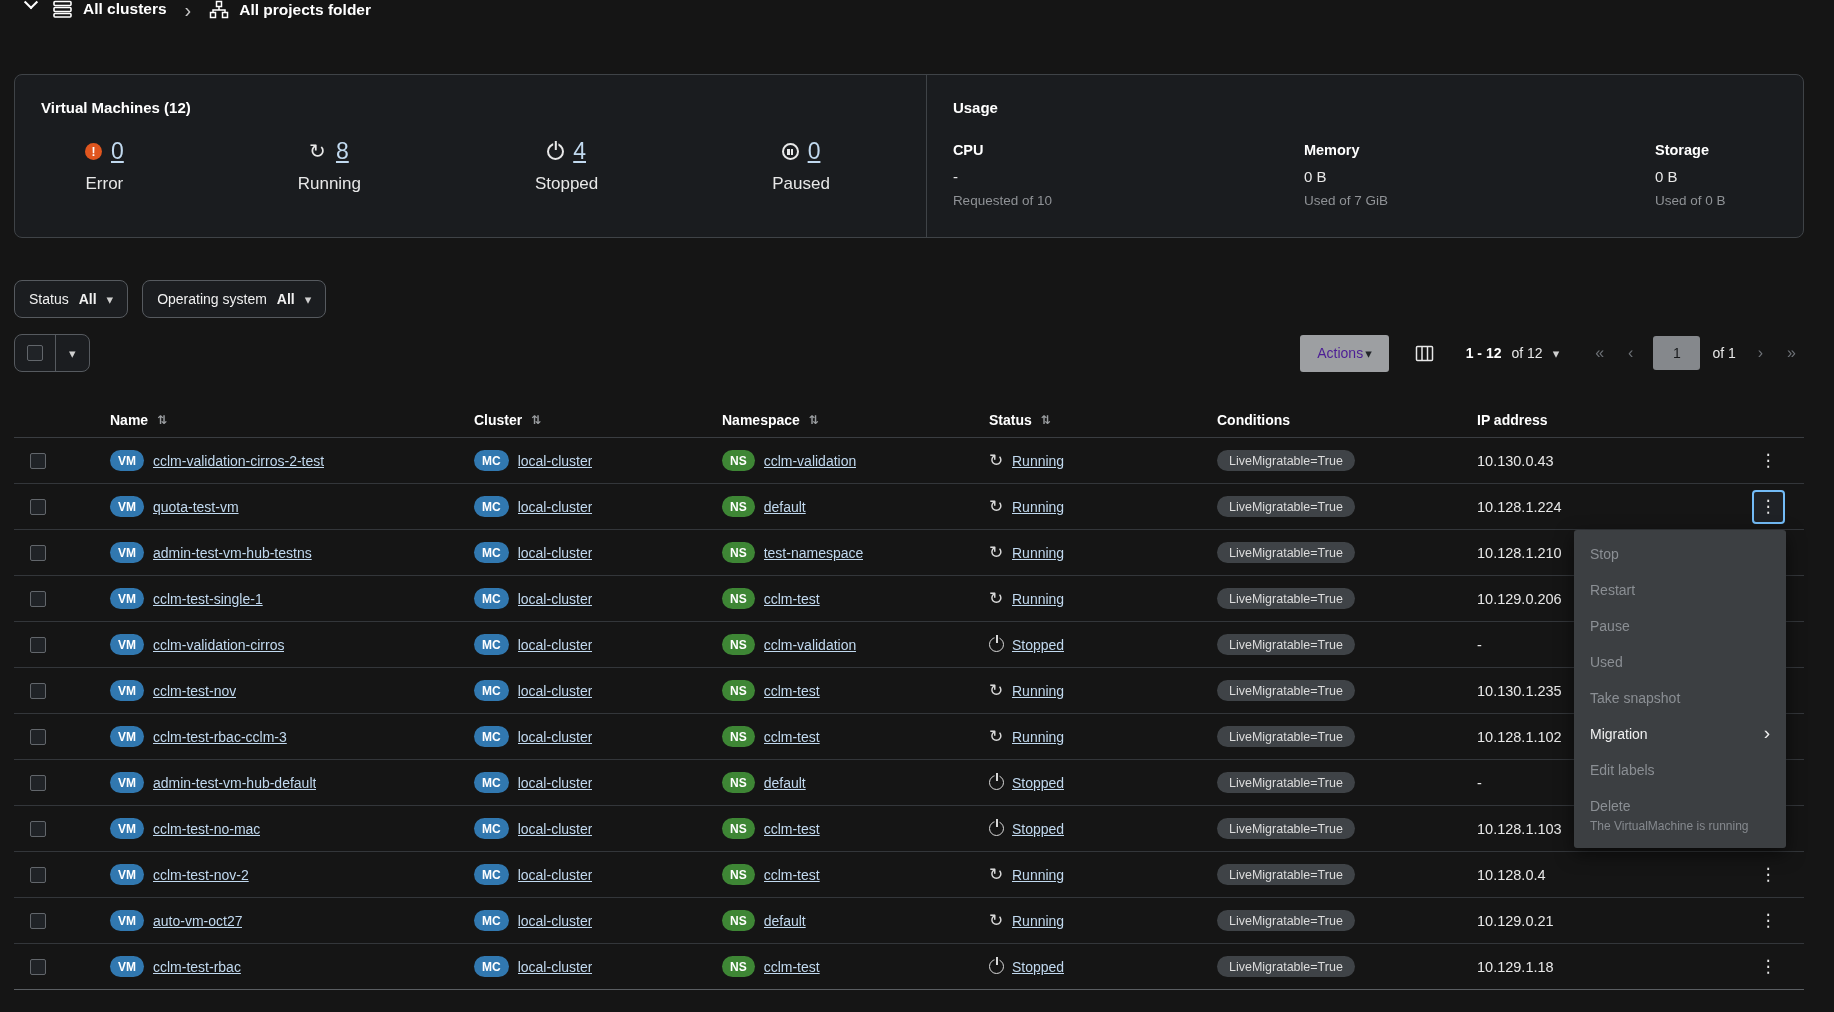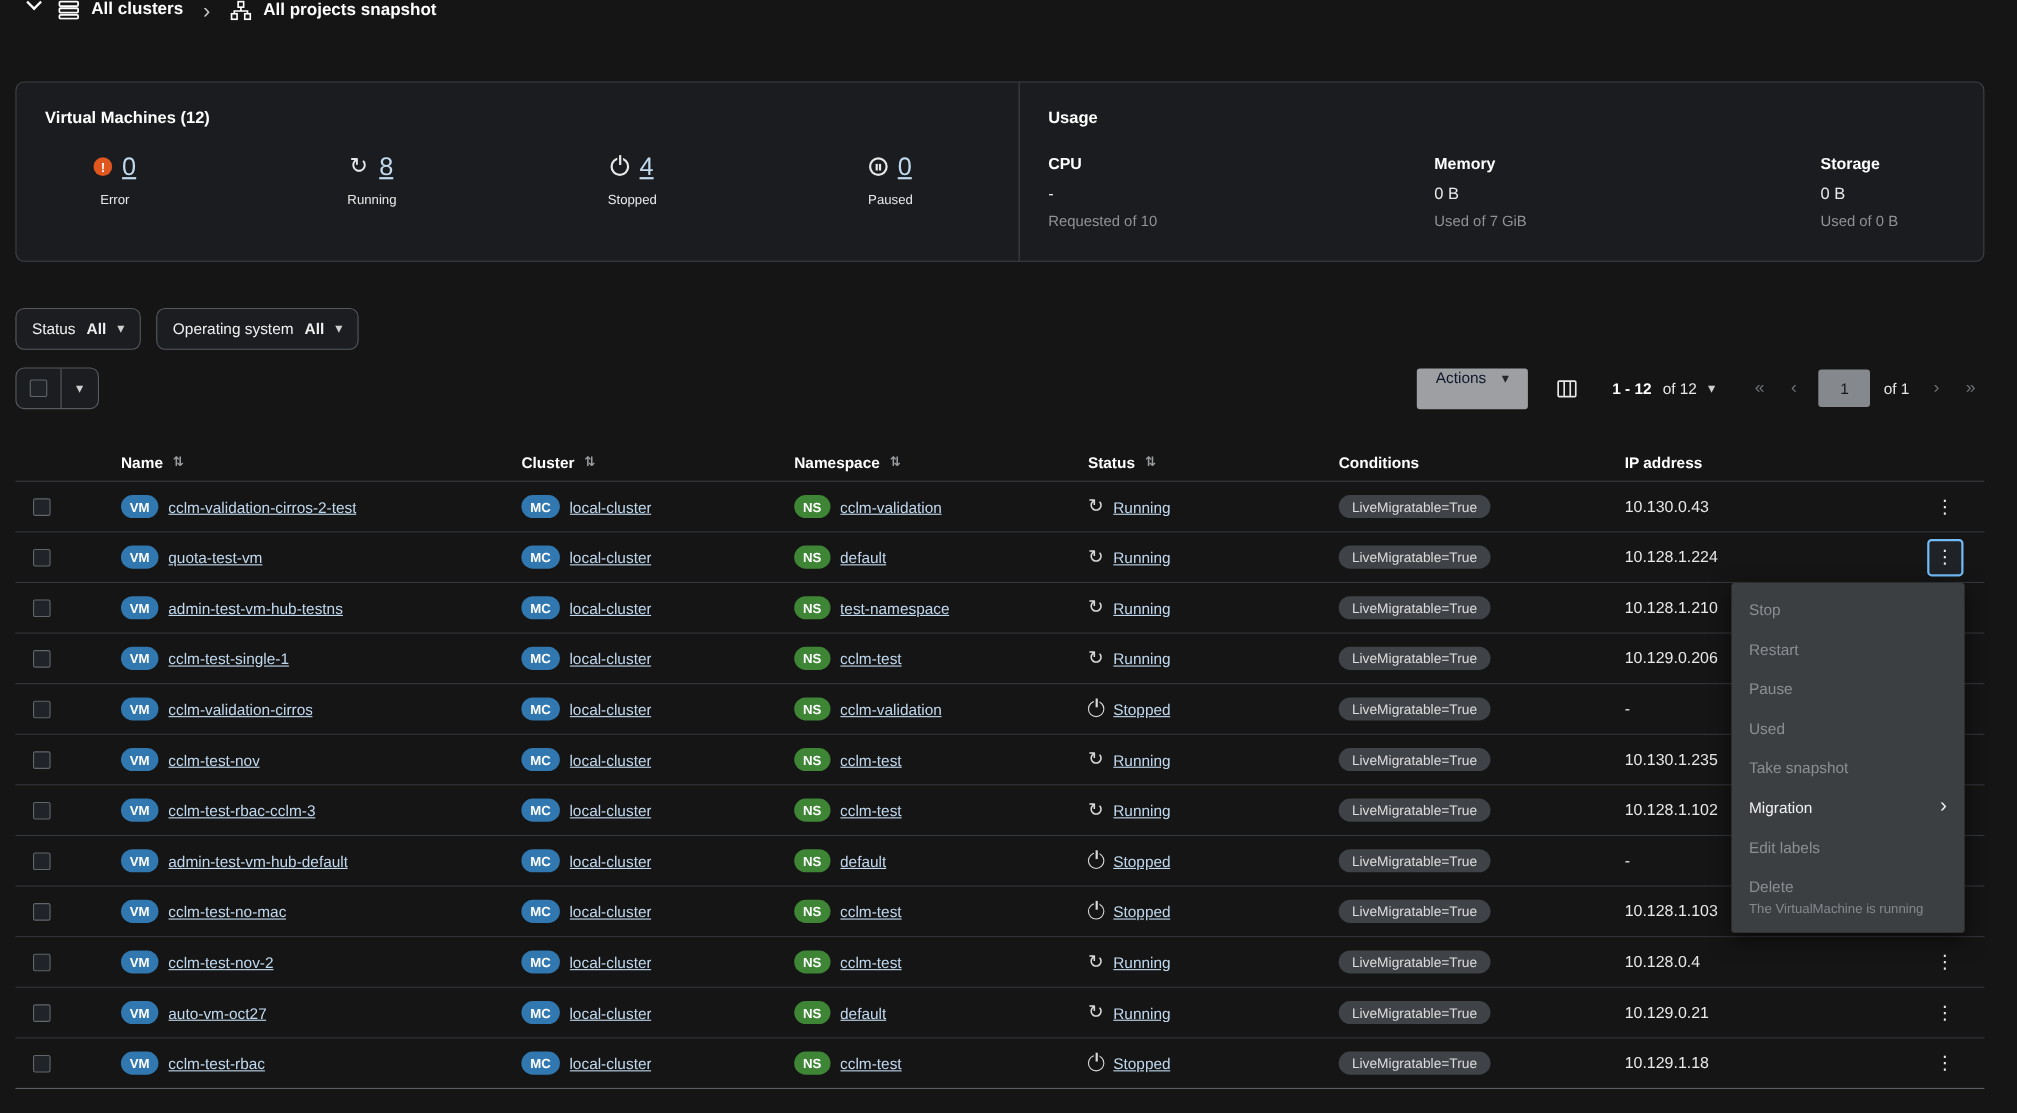--- a/index.html
+++ b/index.html
@@ -34,21 +34,21 @@
   .summary-cards{margin:8px 30px 0 14px;display:flex;background:var(--card-bg);
     border:1px solid var(--border);border-radius:8px;height:164px}
   .card{padding:24px 26px}
   .vm-card{flex:0 0 51%;border-right:1px solid var(--border)}
   .usage-card{flex:1}
   .card-title{margin:0;font-size:15px;font-weight:700;color:#fff}
   .stats{display:flex;justify-content:space-between;margin-top:22px;padding:0 70px 0 44px}
   .stat{text-align:center}
   .stat-top{display:flex;align-items:center;justify-content:center;gap:9px}
   .stat-value{font-size:23px;color:var(--link);text-decoration:underline;cursor:pointer}
-  .stat-label{margin-top:9px;font-size:12px;color:var(--text)}
+  .stat-label{margin-top:9px;font-size:17px;color:var(--text)}
   .stat-icon{width:17px;height:17px;position:relative;display:inline-block;flex:none}
   .stat-icon.error{background:var(--error);border-radius:50%}
   .stat-icon.error::after{content:"!";position:absolute;inset:0;display:flex;align-items:center;
     justify-content:center;font-size:12px;font-weight:700;color:#fff}
   .stat-icon.running::after{content:"\21BB";position:absolute;left:-1px;top:50%;
     transform:translateY(-54%);font-size:20px;color:var(--text);line-height:1}
   .stat-icon.stopped,.stat-icon.paused{border:2px solid var(--text);border-radius:50%}
   .stat-icon.stopped::after{content:"";position:absolute;left:50%;top:-4px;transform:translateX(-50%);
     width:2.4px;height:8.5px;background:var(--text);box-shadow:-1.6px 0 0 var(--card-bg),1.6px 0 0 var(--card-bg)}
   .stat-icon.paused::before,.stat-icon.paused::after{content:"";position:absolute;top:3.5px;width:2.2px;height:6px;background:var(--text)}
@@ -68,22 +68,22 @@
   .caret::after{content:"\25BE";font-size:13px}
   .caret-dark::after{content:"\25BE";font-size:13px;color:#23262a}
   
   .toolbar{margin:16px 30px 0 14px;display:flex;align-items:center;height:38px}
   .bulk-select{display:flex;align-items:stretch;height:38px;border:1px solid #565a5f;border-radius:8px;
     overflow:hidden;background:#1b1d20}
   .bulk-check{display:flex;align-items:center;padding:0 12px}
   .bulk-caret{display:flex;align-items:center;padding:0 13px;border-left:1px solid #565a5f;cursor:pointer}
   .checkbox{width:16px;height:16px;background:#202327;border:1px solid #62666b;border-radius:2px;display:inline-block;cursor:pointer}
   .toolbar-right{margin-left:auto;display:flex;align-items:center;gap:20px}
-  .actions-btn{height:37px;padding:0 17px;background:#9d9fa2;color:#0f172a;border:none;border-radius:3px;
-    font-size:14px;display:flex;gap:14px;font-family:inherit;cursor:default}
+  .actions-btn{height:37px;padding:0 17px;background:#9d9fa2;color:#4c1d95;border:none;border-radius:3px;
+    font-size:14px;display:flex;align-items:center;gap:2px;font-family:inherit;cursor:default}
   .columns-btn{background:none;border:none;padding:4px 6px;display:flex;align-items:center;cursor:pointer}
   .pagination-summary{display:flex;align-items:center;gap:10px;cursor:pointer;margin-left:6px}
   .range-current{font-weight:700;color:#fff}
   .range-total{color:var(--text)}
   .pager{display:flex;align-items:center;gap:8px;margin-left:8px}
   .pg-btn{background:none;border:none;color:#6d7176;font-size:16px;padding:2px 8px;font-family:inherit;cursor:default}
   .pg-first::after{content:"\00AB"}
   .pg-prev::after{content:"\2039"}
   .pg-next::after{content:"\203A"}
   .pg-last::after{content:"\00BB"}
@@ -155,21 +155,21 @@
     <span class="bc-sep"></span>
     <span class="bc-item">
       <svg width="20" height="19" viewBox="0 0 20 19">
         <g fill="none" stroke="#ffffff" stroke-width="1.5">
           <rect x="7.5" y="1.5" width="5" height="5"></rect>
           <rect x="1.5" y="12.5" width="5" height="5"></rect>
           <rect x="13.5" y="12.5" width="5" height="5"></rect>
           <path d="M10 6.5 v3.5 M10 10 h-6 v2.5 M10 10 h6 v2.5"></path>
         </g>
       </svg>
-      <span>All projects snapshot</span>
+      <span>All projects folder</span>
     </span>
   </header>
 
   <section class="summary-cards">
     <div class="card vm-card">
       <h2 class="card-title">Virtual Machines (12)</h2>
       <div class="stats">
 
           <div class="stat">
             <div class="stat-top">

